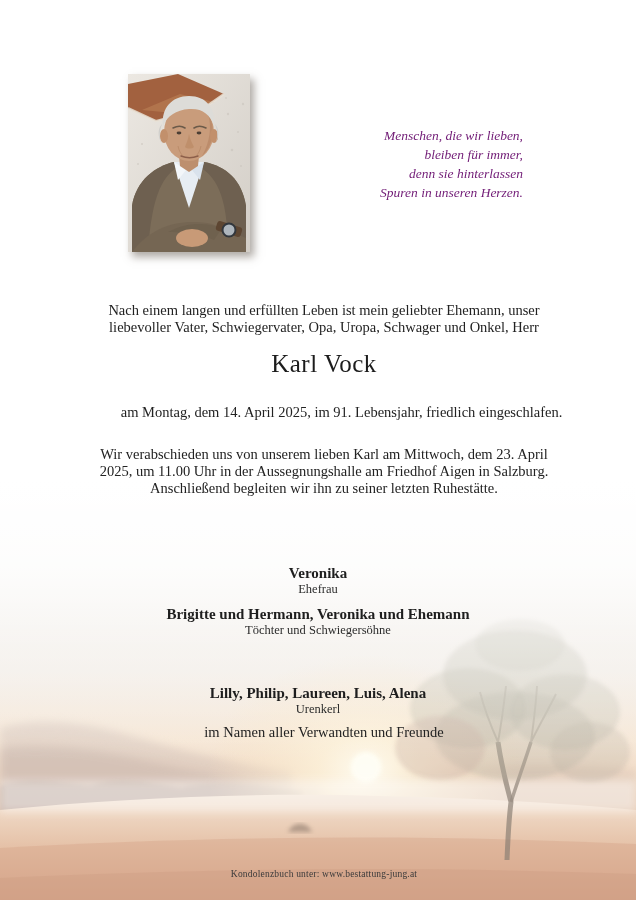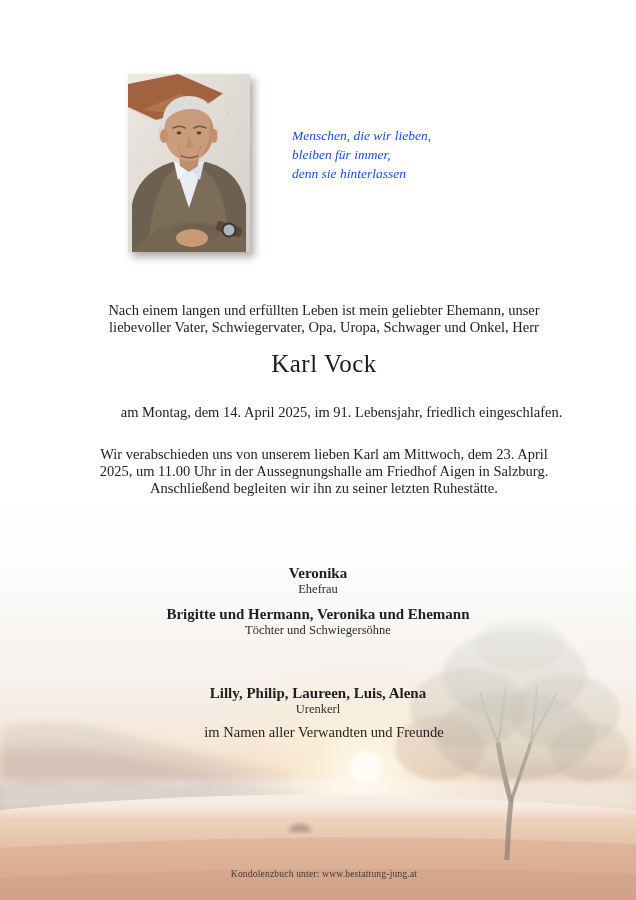--- a/index.html
+++ b/index.html
@@ -19,22 +19,22 @@
   .abs{position:absolute;left:12px;right:0;text-align:center;}
 
   .portrait{
     position:absolute;left:128px;top:74px;width:122px;height:178px;
     box-shadow:4px 5px 8px rgba(95,85,75,.5);
     background:#e8e4de;
   }
   .portrait svg{display:block;width:100%;height:100%;}
 
   .poem{
-    position:absolute;left:292px;top:126px;width:220px;
-    text-align:left;font-style:italic;font-size:13.5px;line-height:19px;color:#1d4ed8;
+    position:absolute;left:303px;top:126px;width:220px;
+    text-align:right;font-style:italic;font-size:13.5px;line-height:19px;color:#701a75;
   }
   .intro{top:302px;font-size:14.5px;line-height:17px;}
   .deceased-name{top:350px;font-size:25px;font-weight:400;letter-spacing:.5px;color:#1c1c1c;}
   .death-line{top:404px;font-size:14.5px;line-height:17px;padding-left:35px;}
   .funeral{top:446px;font-size:14.5px;line-height:17px;}
   .closing{top:535px;font-size:13px;letter-spacing:2.2px;color:#2a2a2a;}
 
   .mourner{position:absolute;left:0;right:0;text-align:center;}
   .mourner .names{font-size:15px;font-weight:700;line-height:18px;color:#1e1e1e;}
   .mourner .relation{font-size:12.5px;line-height:15px;color:#2c2c2c;}
@@ -179,20 +179,21 @@
           <rect x="88" y="150" width="26" height="10" rx="3" transform="rotate(18 101 155)" fill="#5d4632"></rect>
           <circle cx="101" cy="156" r="6.5" fill="#aeb6bd" stroke="#32373d" stroke-width="2"></circle>
         </g>
       </svg>
     </div>
 
     <div class="poem">
       <div>Menschen, die wir lieben,</div>
       <div>bleiben für immer,</div>
       <div>denn sie hinterlassen</div>
+      <div>Spuren in unseren Herzen.</div>
     </div>
 
     <div class="abs intro">
       <div>Nach einem langen und erfüllten Leben ist mein geliebter Ehemann, unser</div>
       <div>liebevoller Vater, Schwiegervater, Opa, Uropa, Schwager und Onkel, Herr</div>
     </div>
 
     <div class="abs deceased-name">Karl Vock</div>
 
     <div class="abs death-line">am Montag, dem 14. April 2025, im 91. Lebensjahr, friedlich eingeschlafen.</div>

